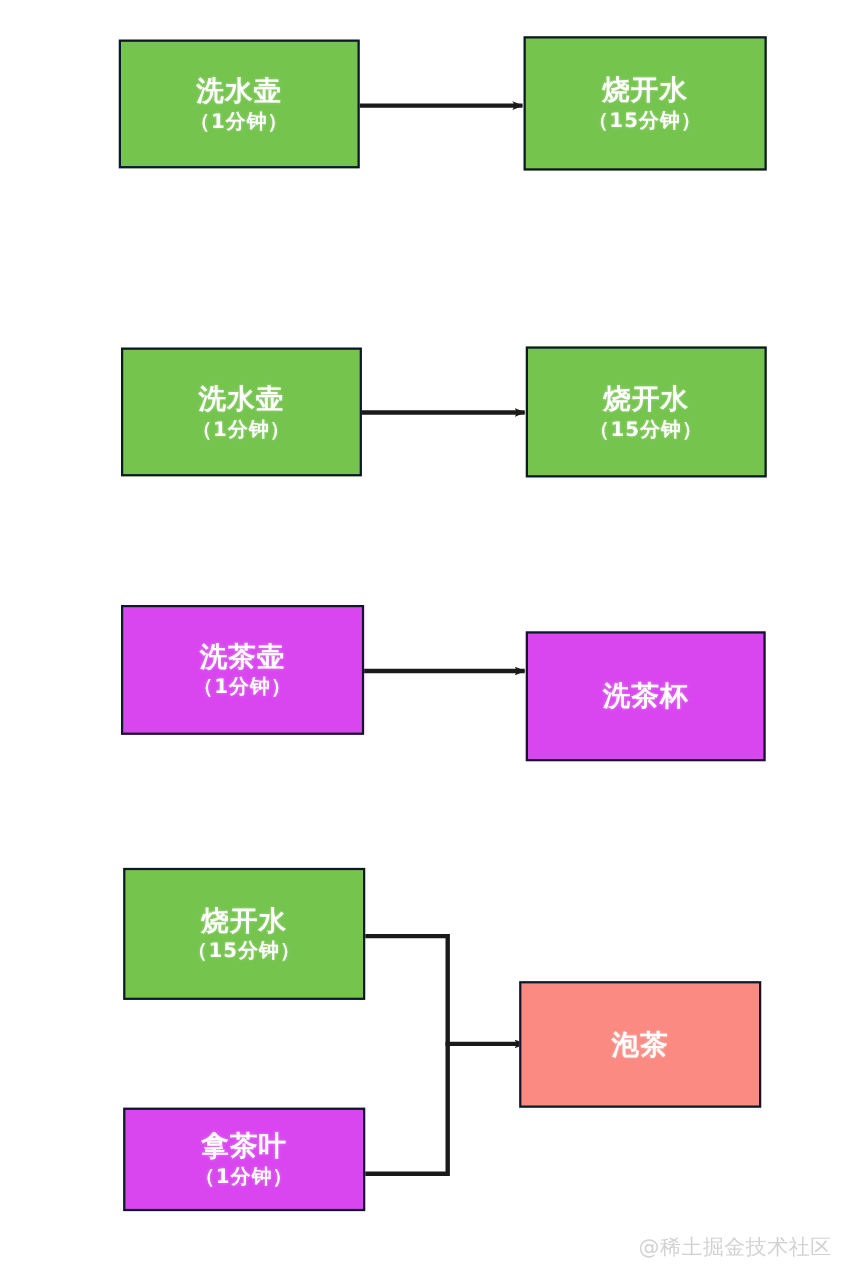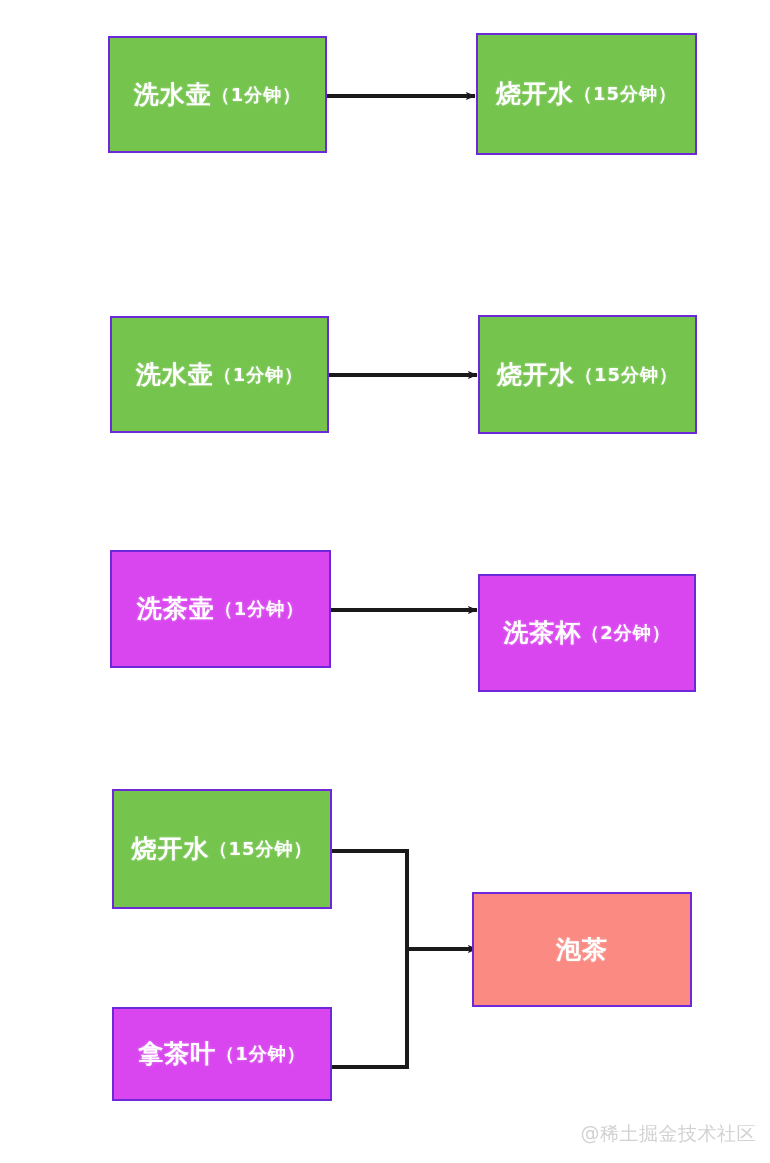--- a/index.html
+++ b/index.html
@@ -17,23 +17,23 @@
   #canvas {
     position: absolute;
     left: 0; top: 0;
     width: 770px;
     height: 1163px;
     background: #ffffff;
   }
   .node {
     position: absolute;
     box-sizing: border-box;
-    border: 2px solid #6d28d9;
+    border: 2px solid #0f172a;
     display: flex;
-    flex-direction: row;
+    flex-direction: column;
     align-items: center;
     justify-content: center;
     color: #ffffff;
     text-align: center;
     line-height: 1.28;
     font-weight: 700;
     letter-spacing: 1px;
     text-shadow: 0 0 3px rgba(255,255,255,0.35);
     font-family: "DejaVu Sans", "Liberation Sans", sans-serif;
   }
@@ -112,21 +112,20 @@
     <span class="line l2">（15分钟）</span>
   </div>
 
   <div class="node blue" style="left:110px; top:550px; width:221px; height:118px;">
     <span class="line l1">洗茶壶</span>
     <span class="line l2">（1分钟）</span>
   </div>
 
   <div class="node blue" style="left:478px; top:574px; width:218px; height:118px;">
     <span class="line l1">洗茶杯</span>
-    <span class="line l2">（2分钟）</span>
   </div>
 
   <div class="node green" style="left:112px; top:789px; width:220px; height:120px;">
     <span class="line l1">烧开水</span>
     <span class="line l2">（15分钟）</span>
   </div>
 
   <div class="node blue" style="left:112px; top:1007px; width:220px; height:94px;">
     <span class="line l1">拿茶叶</span>
     <span class="line l2">（1分钟）</span>

